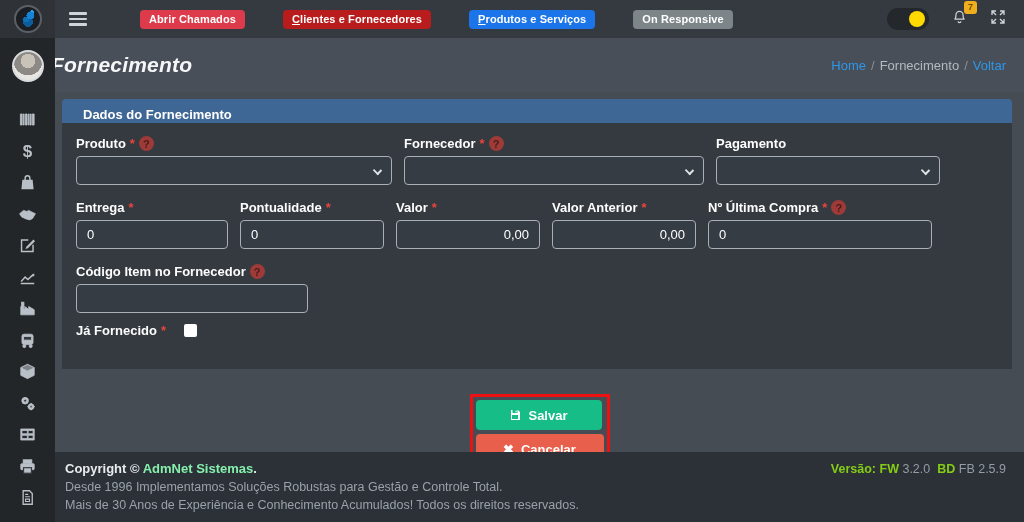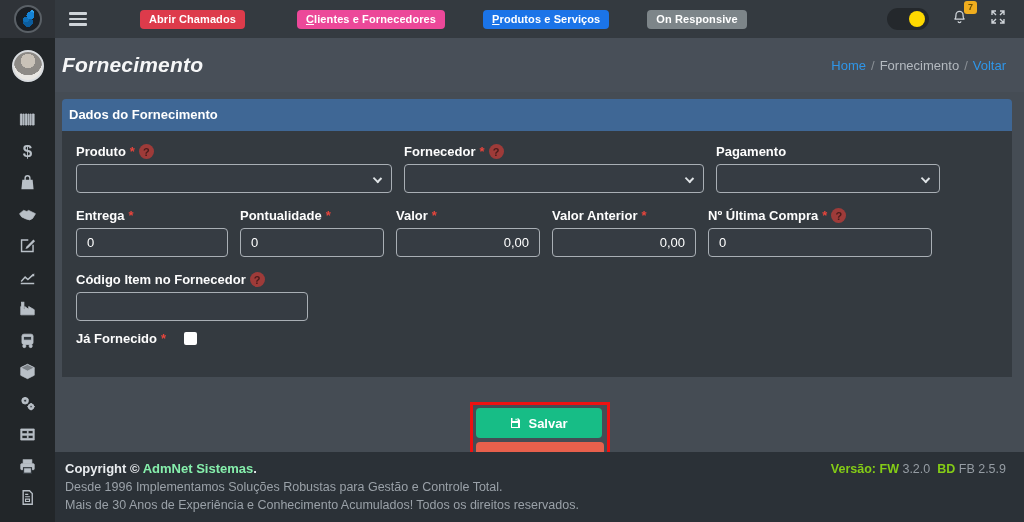--- a/index.html
+++ b/index.html
@@ -34,47 +34,47 @@
   .topbar { position:absolute; left:55px; right:0; top:0; height:38px; background:#343a40; display:flex; align-items:center; }
   .hamburger { margin-left:14px; width:18px; cursor:pointer; }
   .hamburger div { height:2.5px; background:#cfd4d9; margin:3px 0; border-radius:1px; }
   .badges { display:flex; gap:38px; margin-left:53px; }
   .tbadge {
     font-size:11px; font-weight:bold; color:#fff; padding:3px 9px 4px; border-radius:4px;
     cursor:pointer; letter-spacing:.1px; white-space:nowrap;
   }
   .tbadge.uf::first-letter { text-decoration:underline; }
   .b-red   { background:#dd3b4b; }
-  .b-green { background:#ec4899;margin-left:14px; }
+  .b-green { background:#b91c1c; }
   .b-blue  { background:#1b74e8; }
   .b-gray  { background:#7d8589; }
   .topbar-right { margin-left:auto; display:flex; align-items:center; gap:22px; padding-right:18px; }
   .toggle { width:42px; height:22px; background:#24282c; border-radius:11px; position:relative; cursor:pointer; }
   .toggle .knob { position:absolute; right:4px; top:3px; width:16px; height:16px; border-radius:50%; background:#ffd900; }
   .bell-wrap { position:relative; cursor:pointer; }
   .bell-wrap svg { width:17px; height:18px; fill:none; stroke:#cfd4d9; stroke-width:1.7; }
   .bell-badge {
     position:absolute; top:-7px; right:-9px; background:#f0ad1e; color:#6b4e00;
     font-size:9px; font-weight:bold; padding:2px 4px; border-radius:3px; line-height:1;
   }
   .fs-icon { cursor:pointer; }
   .fs-icon svg { width:16px; height:16px; stroke:#cfd4d9; stroke-width:2; fill:none; }
   
-  .titlebar { position:absolute; left:52px; right:0; top:38px; height:54px; background:#484f58;
+  .titlebar { position:absolute; left:41px; right:0; top:38px; height:54px; background:#484f58;
     display:flex; align-items:center; justify-content:space-between; padding:0 18px 0 10px; }
   .page-title { font-size:21px; font-weight:bold; font-style:italic; color:#f5f6f7; letter-spacing:.2px; }
   .breadcrumb { font-size:13px; color:#8a9096; }
   .breadcrumb a { color:#2f96e8; text-decoration:none; cursor:pointer; }
   .breadcrumb .bc-current { color:#b4bac0; }
   .bc-sep { margin:0 5px; color:#8a9096; }
   
   .content { position:absolute; left:55px; right:0; top:92px; bottom:70px; background:#454c54; }
   .panel { margin:7px 12px 0 7px; border-radius:4px 4px 0 0; }
-  .panel-header { background:#3f6795; border-radius:4px 4px 0 0; height:32px; line-height:32px;
-    padding:0 7px; font-size:13px; font-weight:bold; color:#fff; }
+  .panel-header { background:#3f6795; border-radius:4px 4px 0 0; height:24px; line-height:32px;
+    padding:0 21px; font-size:13px; font-weight:bold; color:#fff; }
   .panel-body { background:#343a40; min-height:246px; padding:13px 14px 10px; }
   .f-label { font-size:13px; font-weight:bold; color:#fdfdfd; margin-bottom:5px; display:flex; align-items:center; gap:4px; }
   .req { color:#e8453c; font-weight:bold; }
   .qicon {
     width:15px; height:15px; border-radius:50%; background:#9e3b39; color:rgba(0,0,0,.55);
     font-size:11px; font-weight:bold; display:inline-flex; align-items:center; justify-content:center; cursor:pointer;
   }
   .frow { display:flex; gap:12px; margin-bottom:15px; }
   .fgroup { display:flex; flex-direction:column; }
   .inp, .sel {

